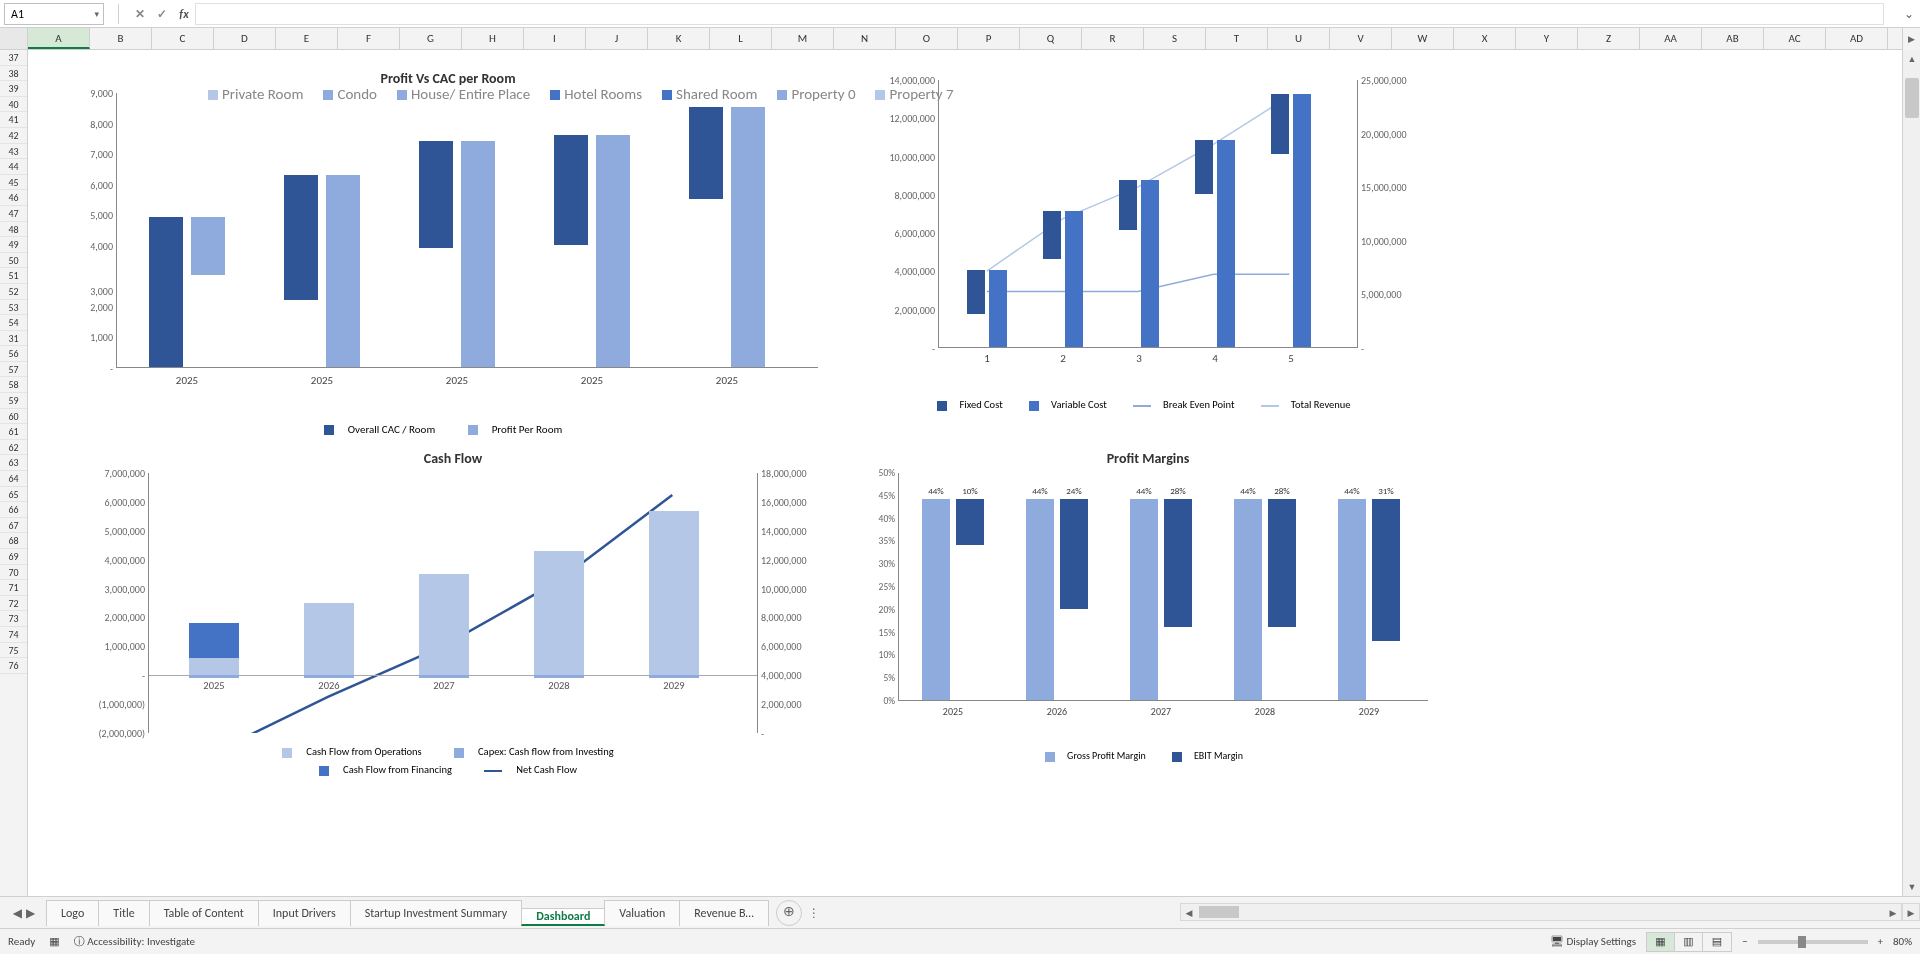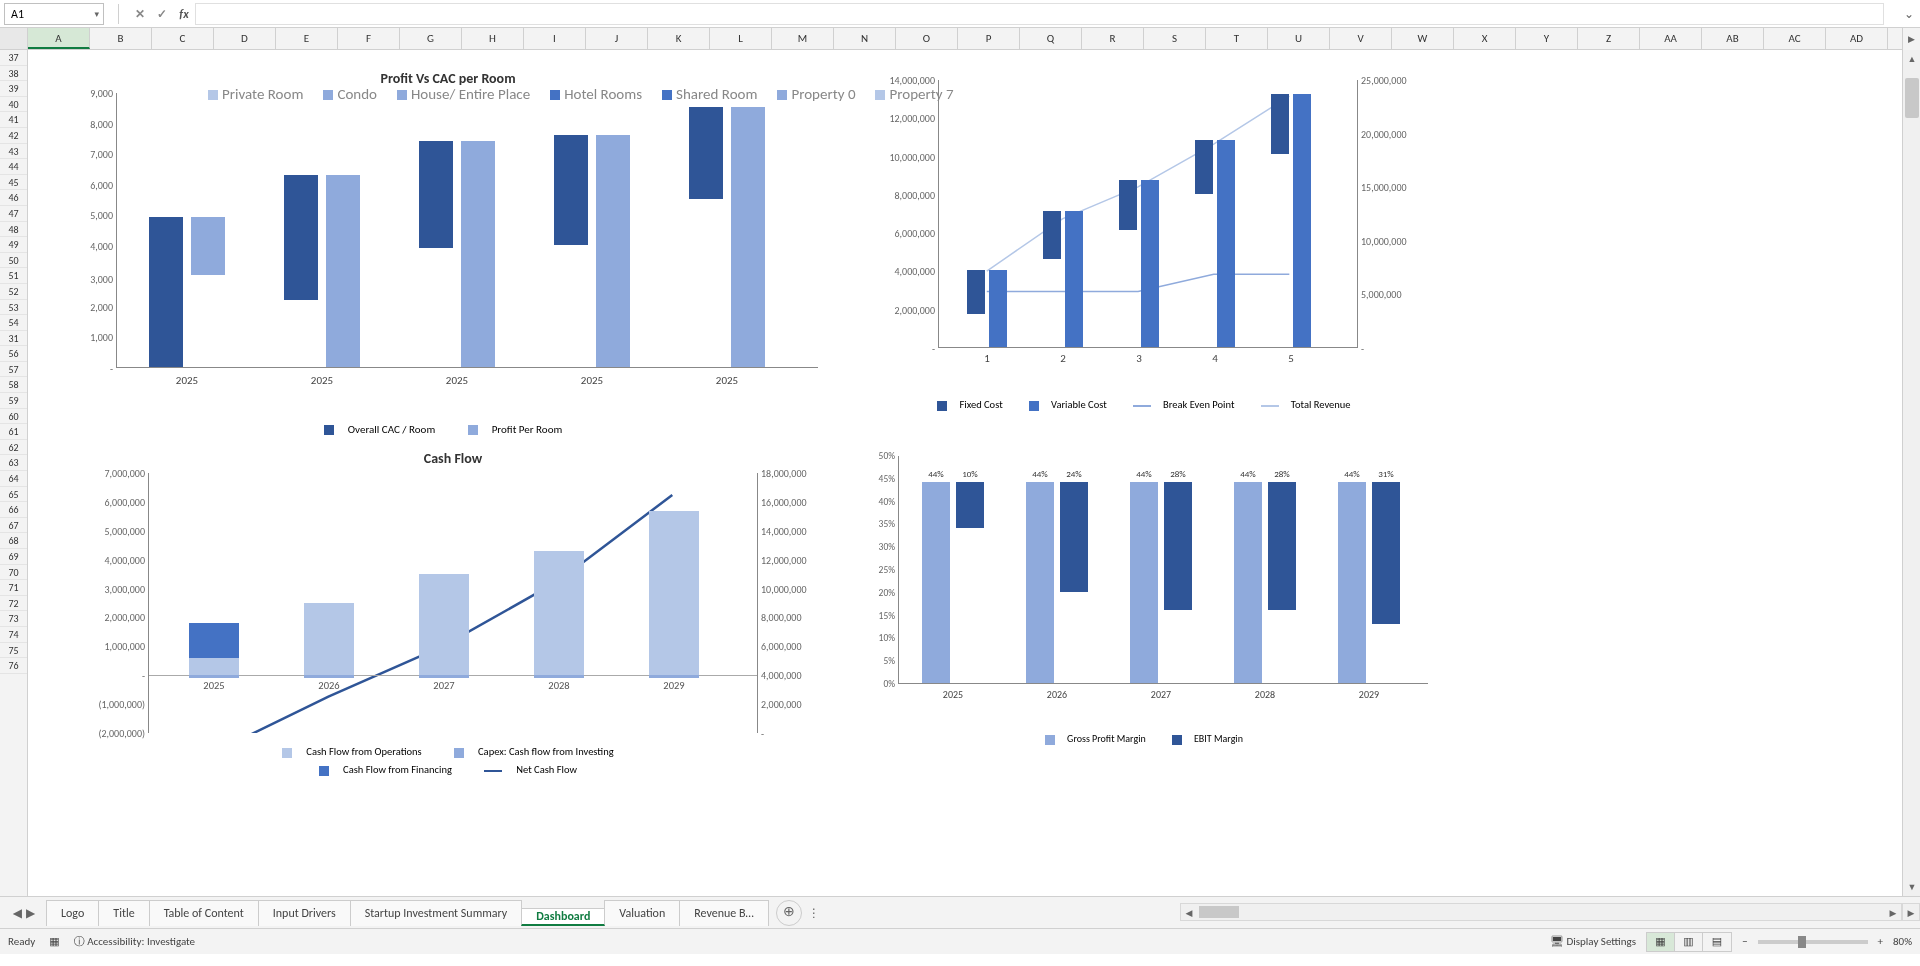--- a/index.html
+++ b/index.html
@@ -231,21 +231,21 @@
         <span><i class="sw" style="background:#b4c7e7"></i>Property 7</span>
       </div>
 
     <div id="c1" class="chart">
       <div class="chart-title">Profit Vs CAC per Room</div>
       <div class="c1-body">
         <div class="c1-plot" id="c1-plot">
             <div class="c1-y" style="top: 269px;">-</div>
             <div class="c1-y" style="top: 238.444px;">1,000</div>
             <div class="c1-y" style="top: 207.889px;">2,000</div>
-            <div class="c1-y" style="top: 180px;">3,000</div>
+            <div class="c1-y" style="top: 192px;">3,000</div>
             <div class="c1-y" style="top: 146.778px;">4,000</div>
             <div class="c1-y" style="top: 116.222px;">5,000</div>
             <div class="c1-y" style="top: 85.6667px;">6,000</div>
             <div class="c1-y" style="top: 55.1111px;">7,000</div>
             <div class="c1-y" style="top: 24.5556px;">8,000</div>
             <div class="c1-y" style="top: -6px;">9,000</div>
             <div class="c1-group" style="left: 20px;">
               <div class="c1-bar a" style="height: 149.722px;"></div>
               <div class="c1-bar b" style="height: 58.0556px;"></div>
             </div>
@@ -392,20 +392,21 @@
       </div>
       <div class="c3-legend">
         <span><i class="sw" style="background:#b4c7e7"></i><span>Cash Flow from Operations</span></span>
         <span><i class="sw" style="background:#8faadc"></i><span>Capex: Cash flow from Investing</span></span><br>
         <span><i class="sw" style="background:#4472c4"></i><span>Cash Flow from Financing</span></span>
         <span><i class="line-sw" style="background:#2f5597;height:2px;"></i><span>Net Cash Flow</span></span>
       </div>
     </div>
 
     <div id="c4" class="chart">
+      <div class="chart-title">Profit Margins</div>
       <div class="c4-body">
         <div class="c4-plot" id="c4-plot">
             <div class="c4-yl" style="top: 222px;">0%</div>
             <div class="c4-yl" style="top: 199.2px;">5%</div>
             <div class="c4-yl" style="top: 176.4px;">10%</div>
             <div class="c4-yl" style="top: 153.6px;">15%</div>
             <div class="c4-yl" style="top: 130.8px;">20%</div>
             <div class="c4-yl" style="top: 108px;">25%</div>
             <div class="c4-yl" style="top: 85.2px;">30%</div>
             <div class="c4-yl" style="top: 62.4px;">35%</div>

